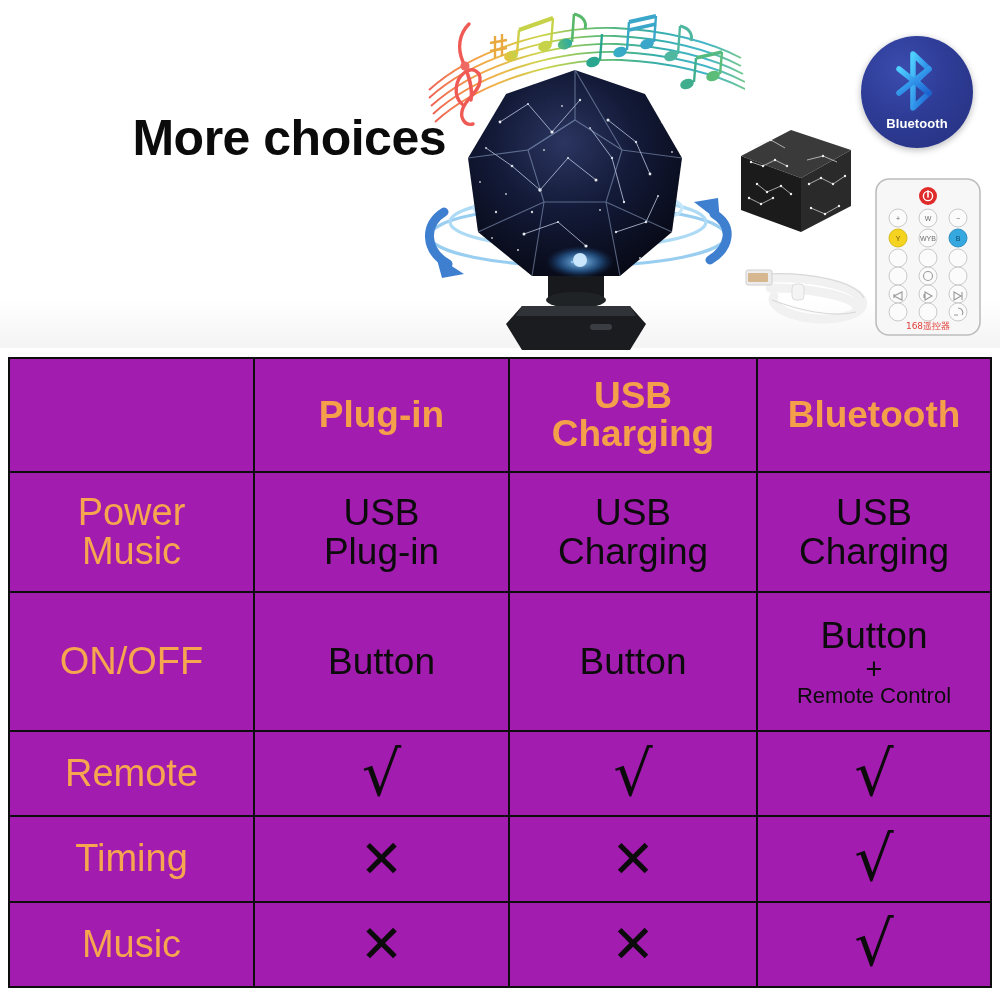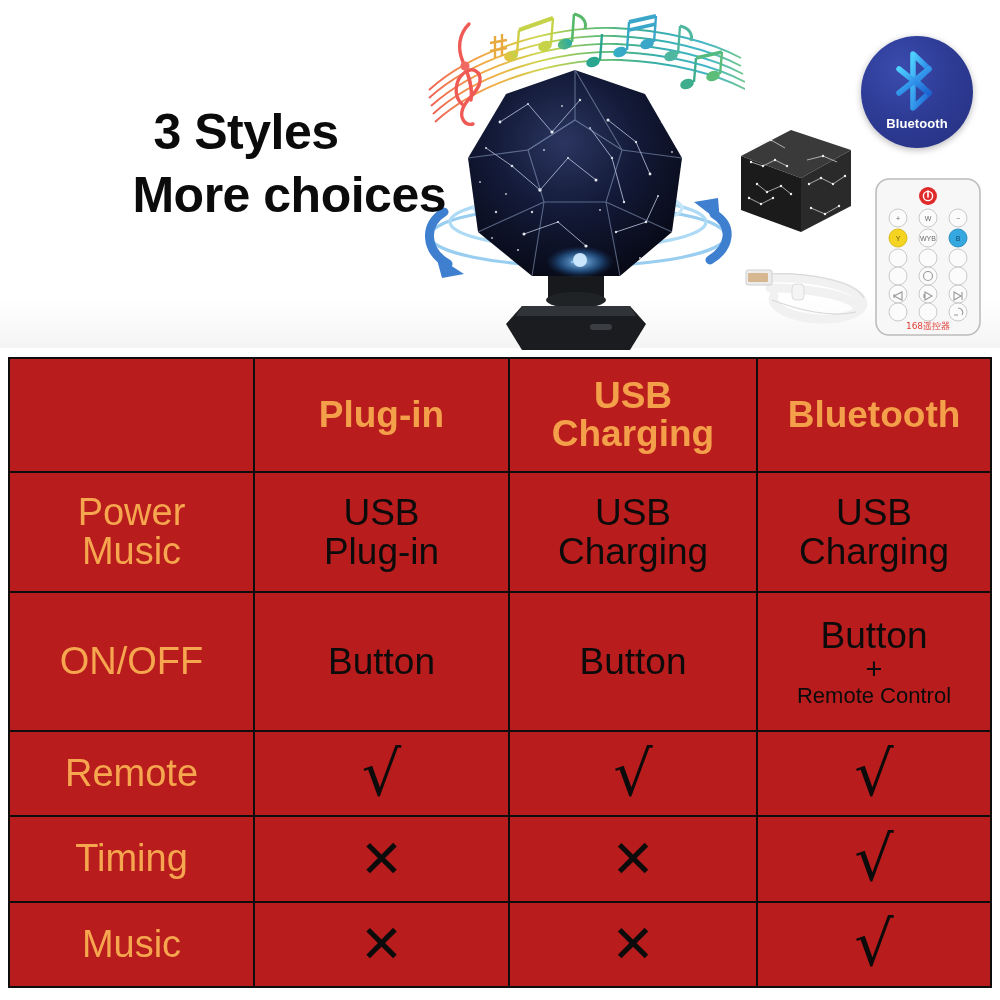--- a/index.html
+++ b/index.html
@@ -87,21 +87,21 @@
   table.cmp {
     width: 982px; height: 631px;
     border-collapse: collapse;
     table-layout: fixed;
   }
   table.cmp td {
     border: 2px solid #0d0d0d;
     text-align: center;
     vertical-align: middle;
     padding: 0 4px;
-    background: #b91c1c;
+    background: #a21caf;
   }
   col.c0 { width: 245px; }
   col.c1 { width: 255px; }
   col.c2 { width: 248px; }
   col.c3 { width: 234px; }
 
   .hdr {
     color: #f4a04a;
     font-weight: bold;
     font-size: 37px;
@@ -425,21 +425,20 @@
           <stop offset="100%" stop-color="#1d63d0"></stop>
         </linearGradient>
       </defs>
       <path d="M24,4 L40,19 L24,34 L24,4 Z M24,58 L40,43 L24,28 L24,58 Z" fill="none" stroke="url(#btg)" stroke-width="5.5" stroke-linejoin="round" stroke-linecap="round"></path>
       <path d="M10,19 L40,43 M10,43 L40,19" fill="none" stroke="url(#btg)" stroke-width="5.5" stroke-linecap="round"></path>
     </svg>
     <div class="bt-label">Bluetooth</div>
   </div>
 
   <div id="headline">
-    <span class="l1">3 Styles</span>
     <span class="l2">More choices</span>
   </div>
 </div>
 
 <div id="table-wrap">
   <table class="cmp">
     <colgroup>
         <col class="c0">
         <col class="c1">
         <col class="c2">

